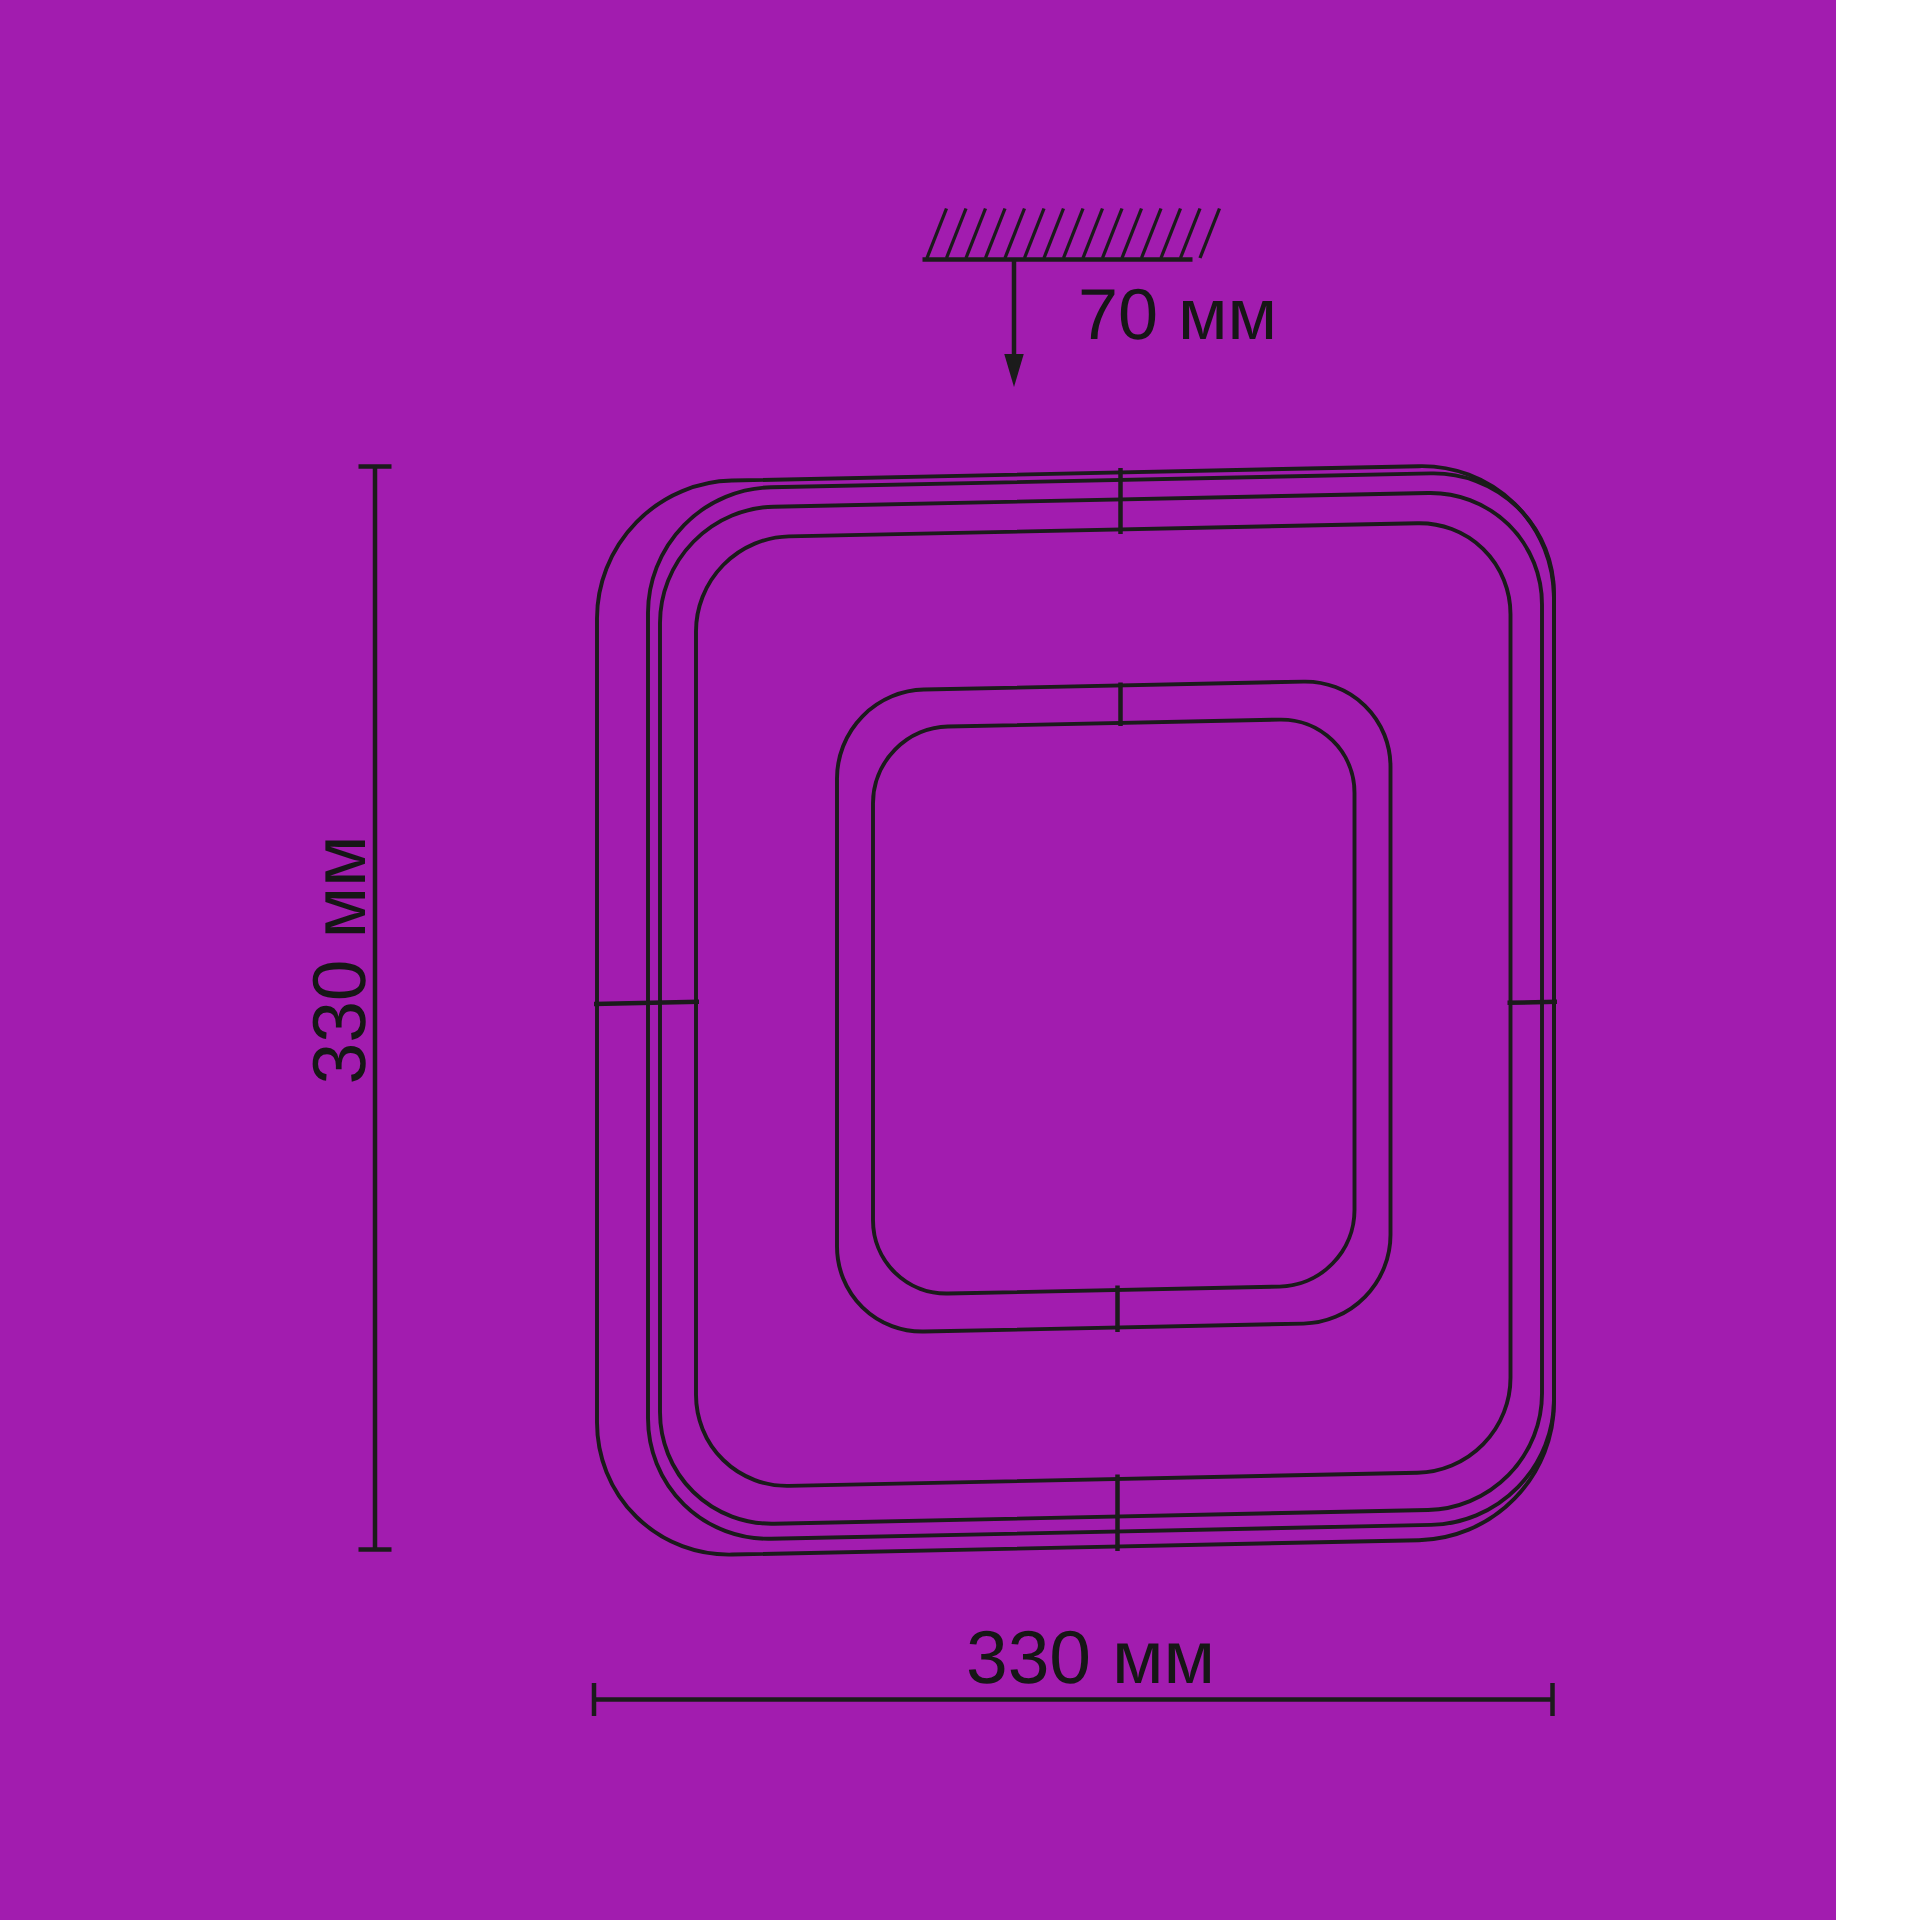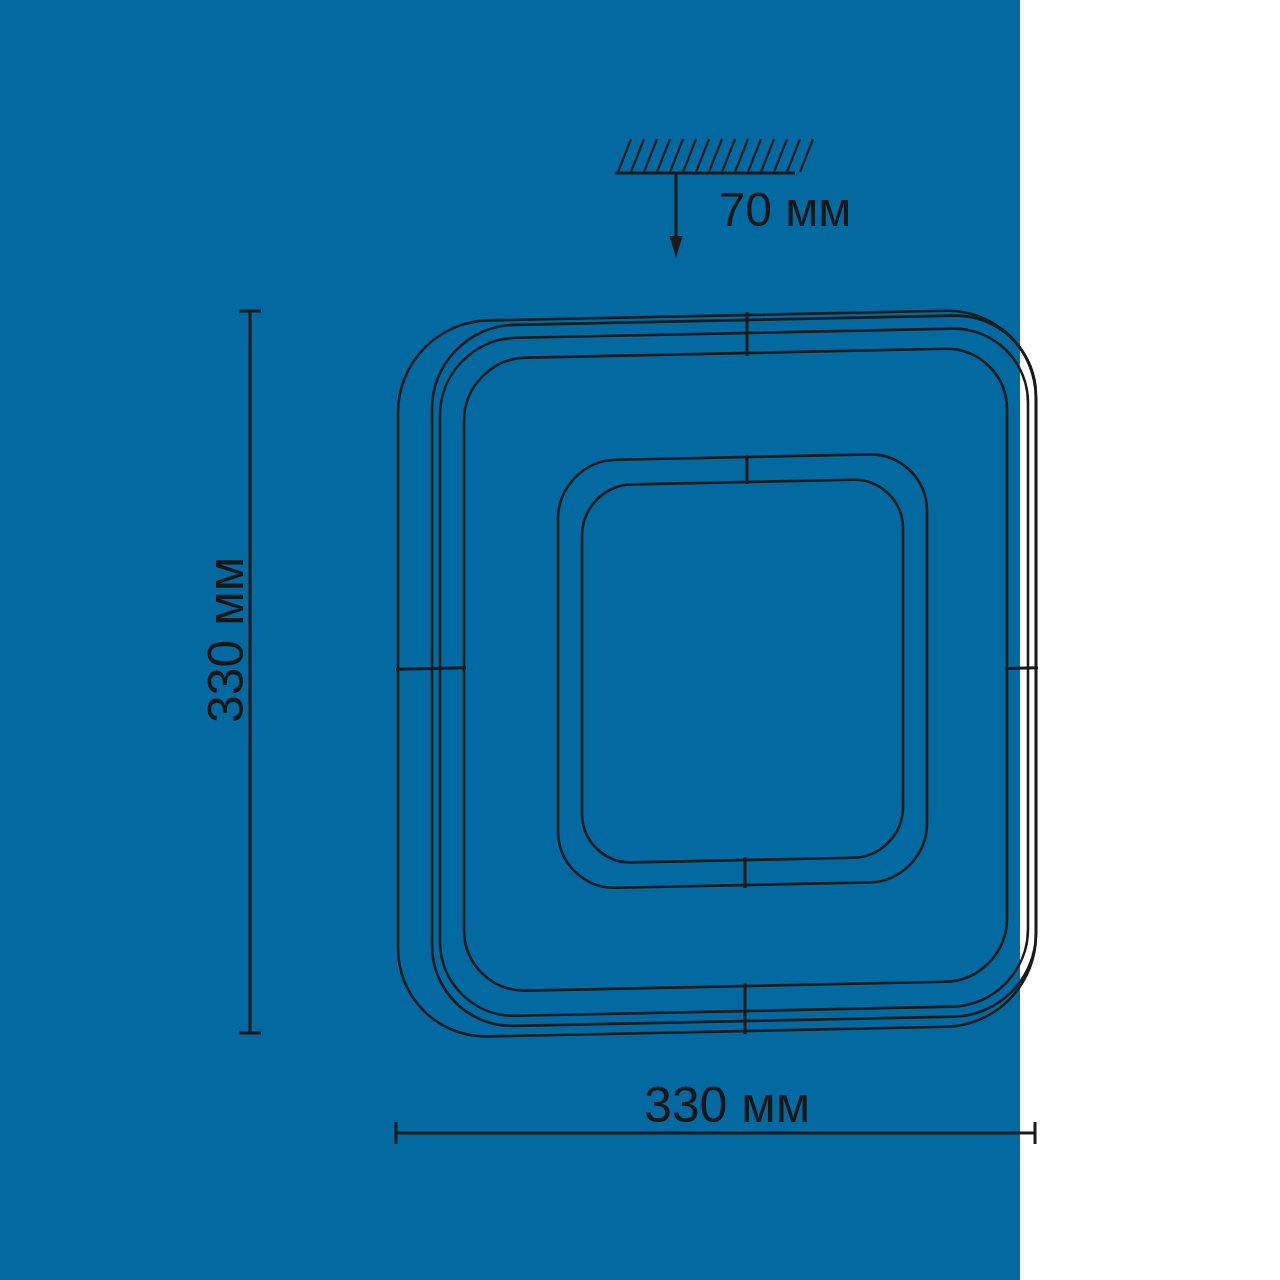--- a/index.html
+++ b/index.html
@@ -4,24 +4,24 @@
 <style>
   html, body {
     margin: 0;
     padding: 0;
     width: 1280px;
     height: 1280px;
     background: #ffffff;
     font-family: "Liberation Sans", sans-serif;
   }
   .canvas-wrap {
-    width: 1020px;
+    width: 1224px;
     height: 1280px;
     position: relative;
-    background: #0369a1;
+    background: #a21caf;
   }
   svg {
     display: block;
   }
   .outline {
     fill: none;
     stroke: #1b1b1b;
     stroke-width: 2.6;
   }
   .seam {

